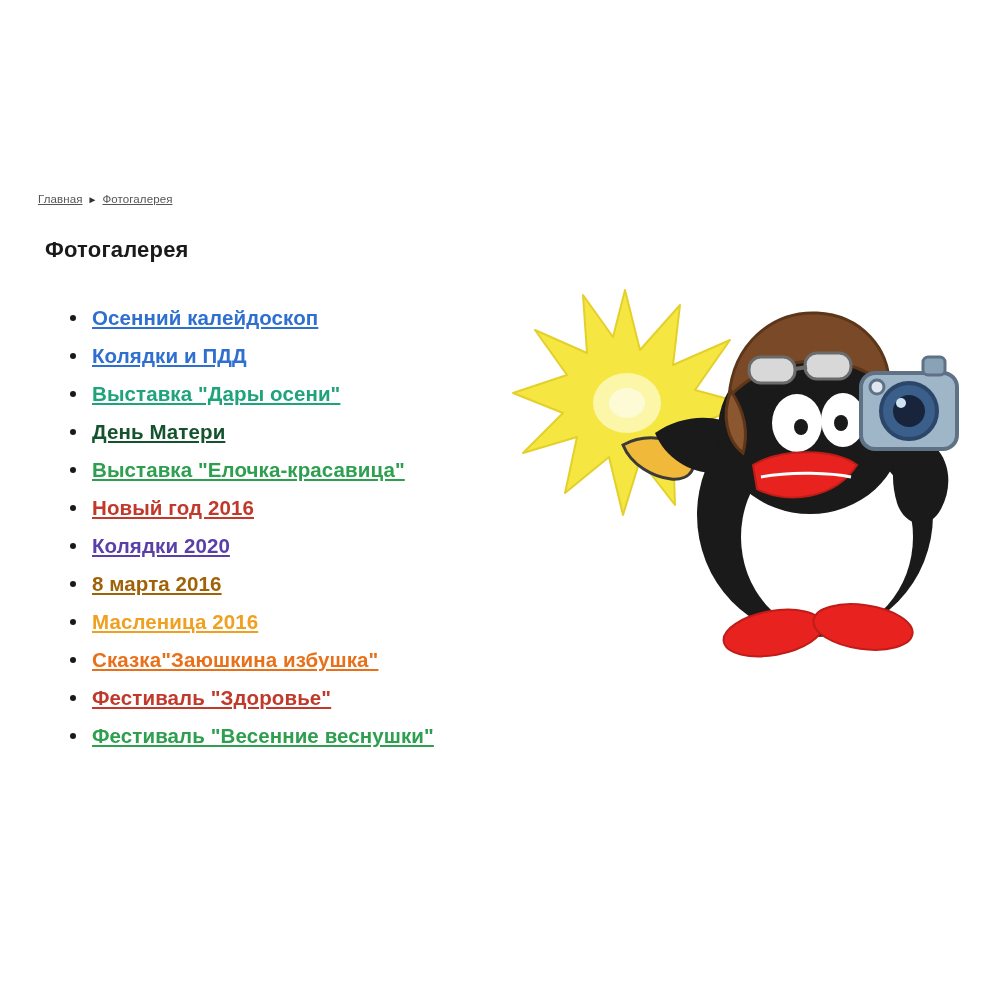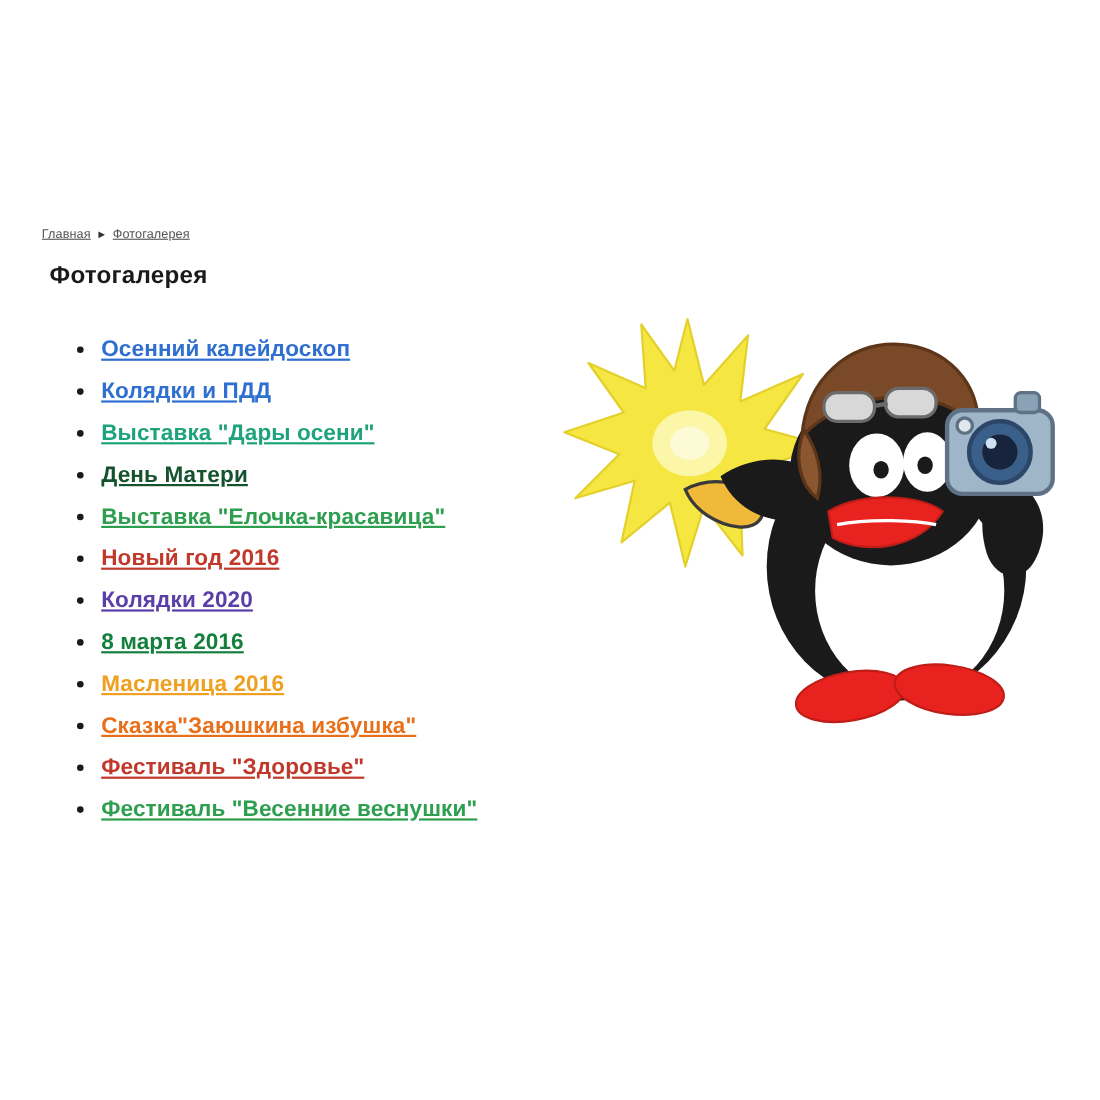--- a/index.html
+++ b/index.html
@@ -16,21 +16,21 @@
     position: relative;
     width: 1000px;
     height: 1000px;
     background: #ffffff;
   }
 
   
   .breadcrumb {
     position: absolute;
     left: 38px;
-    top: 207px;
+    top: 193px;
     font-size: 11.5px;
     color: #444;
     letter-spacing: 0.1px;
     white-space: nowrap;
   }
   .breadcrumb a {
     color: #555;
     text-decoration: underline;
   }
   .breadcrumb .sep {
@@ -117,21 +117,21 @@
   <h1 class="page-title">Фотогалерея</h1>
 
   <ul class="gallery-list">
     <li><a href="#" style="color:#2f6fd0">Осенний калейдоскоп</a></li>
     <li><a href="#" style="color:#2f6fd0">Колядки и ПДД</a></li>
     <li><a href="#" style="color:#1fa37a">Выставка "Дары осени"</a></li>
     <li><a href="#" style="color:#14532d">День Матери</a></li>
     <li><a href="#" style="color:#2e9e4f">Выставка "Елочка-красавица"</a></li>
     <li><a href="#" style="color:#c0392b">Новый год 2016</a></li>
     <li><a href="#" style="color:#5b3fa8">Колядки 2020</a></li>
-    <li><a href="#" style="color:#15803d">8 марта 2016</a></li>
+    <li><a href="#" style="color:#a16207">8 марта 2016</a></li>
     <li><a href="#" style="color:#f0a020">Масленица 2016</a></li>
     <li><a href="#" style="color:#e8701a">Сказка"Заюшкина избушка"</a></li>
     <li><a href="#" style="color:#c0392b">Фестиваль "Здоровье"</a></li>
     <li><a href="#" style="color:#2e9e4f">Фестиваль "Весенние веснушки"</a></li>
   </ul>
 
   <div class="illustration">
     <svg width="470" height="420" viewBox="0 0 470 420" xmlns="http://www.w3.org/2000/svg">
 
       <g>

